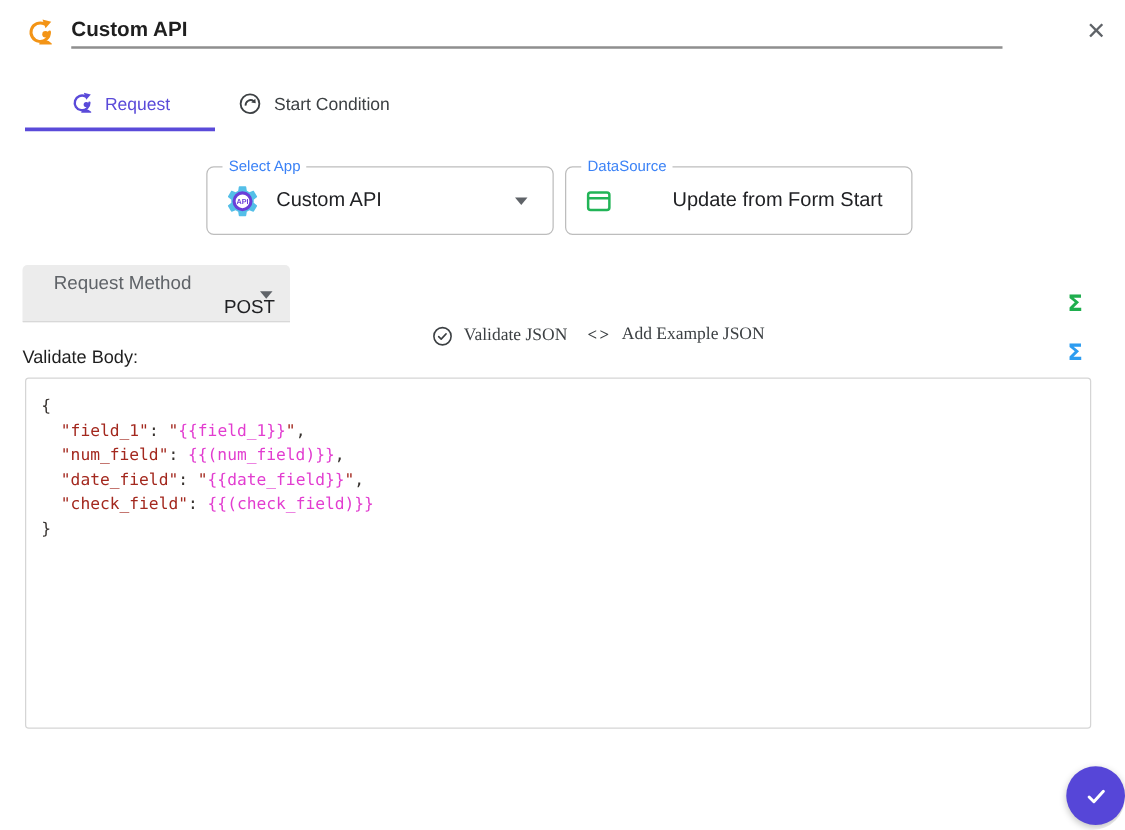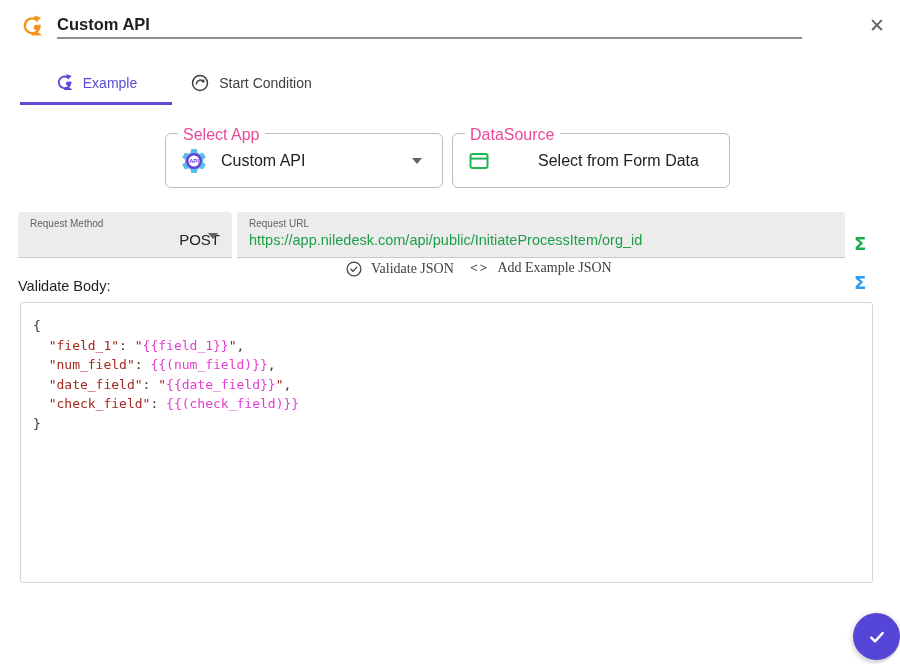--- a/index.html
+++ b/index.html
@@ -20,34 +20,34 @@
          gap:9px; font-size:14px; font-weight:500; cursor:pointer; }
   .tab-settings { left:20px; width:152px; color:#5a4ad9; }
   .tab-settings .indicator { position:absolute; left:0; right:0; bottom:-2px; height:3px; background:#5a4ad9; }
   .tab-start { left:178px; width:146px; color:#3c4043; }
   .tab svg { flex:0 0 auto; }
 
   
   .outlined { position:absolute; top:133px; height:55px; width:278px; border:1px solid #bdbdbd;
               border-radius:6px; display:flex; align-items:center; }
   .outlined .legend { position:absolute; top:-8px; left:12px; background:#fff; padding:0 5px;
-                      font-size:16px; color:#ec4899; }
+                      font-size:12px; color:#3b82f6; }
   .box-app { left:165px; }
   .box-ds  { left:452px;gap:37px; }
   .outlined .val { font-size:16px; color:#202124; }
   .caret { width:0; height:0; border-left:5px solid transparent; border-right:5px solid transparent;
            border-top:6px solid #5f6368; }
   .box-app .caret { position:absolute; right:20px; top:24px; }
   .gear-wrap { margin:0 12px 0 13px; width:30px; height:30px; }
   .ds-icon { margin:0 10px 0 14px; width:24px; height:24px; color:#22b457; }
 
   
   .filled { position:absolute; top:212px; height:46px; background:#ececec; border-radius:4px 4px 0 0;
             border-bottom:1px solid #c9c9c9; padding:6px 12px 0 12px; }
-  .filled .flabel { font-size:10px; color:#5f6368; display:block; }
+  .filled .flabel { font-size:15px; color:#5f6368; display:block;margin-left:13px; }
   .field-method { left:18px; width:214px; }
   .field-method .fval { font-size:15px; color:#202124; margin-top:2px;text-align:right; }
   .field-method .caret { position:absolute; right:14px; top:21px; }
   .field-url { left:237px; width:608px; }
   .field-url .fval { font-size:14.5px; color:#1d9e47; margin-top:3px; white-space:nowrap; }
   .sigma { position:absolute; font-size:18px; font-weight:700; font-family:"DejaVu Sans", sans-serif; cursor:pointer; }
   .sigma-url { left:854px; top:233px; color:#1fae4e; }
   .sigma-body { left:854px; top:272px; color:#2d9cf0; }
 
   
@@ -89,21 +89,21 @@
   </div>
   <button class="close-btn">✕</button>
 
   <div class="tab tab-settings">
     <svg viewBox="0 0 24 24" width="19" height="19">
       <path d="M15.6 5.2 A7.4 7.4 0 1 0 19.6 11.6" fill="none" stroke="currentColor" stroke-width="2.4" stroke-linecap="round"></path>
       <path d="M14.0 1.6 L21.0 3.4 L16.4 8.6 Z" fill="currentColor"></path>
       <circle cx="16.4" cy="13.4" r="2.6" fill="currentColor"></circle>
       <path d="M11.4 20.8 q5.0 -5.4 10.0 0 l0 0.8 -10.0 0 z" fill="currentColor"></path>
     </svg>
-    <span>Example</span>
+    <span>Request</span>
     <span class="indicator"></span>
   </div>
   <div class="tab tab-start">
     <svg viewBox="0 0 24 24" width="20" height="20">
       <circle cx="12" cy="12" r="9" fill="none" stroke="currentColor" stroke-width="1.8"></circle>
       <path d="M7.8 13.8 A4.8 4.8 0 0 1 15.6 9.6" fill="none" stroke="currentColor" stroke-width="1.8"></path>
       <path d="M17.1 7.2 l0.4 4.4 -4.3 -0.9 z" fill="currentColor"></path>
     </svg>
     <span>Start Condition</span>
   </div>
@@ -122,31 +122,27 @@
   </div>
 
   <div class="outlined box-ds">
     <span class="legend">DataSource</span>
     <span class="ds-icon">
       <svg viewBox="0 0 24 24" width="24" height="24">
         <rect x="3.5" y="5" width="17" height="14" rx="2" fill="none" stroke="currentColor" stroke-width="2"></rect>
         <line x1="3.5" y1="9.6" x2="20.5" y2="9.6" stroke="currentColor" stroke-width="2"></line>
       </svg>
     </span>
-    <span class="val">Select from Form Data</span>
+    <span class="val">Update from Form Start</span>
   </div>
 
   <div class="filled field-method">
     <span class="flabel">Request Method</span>
     <div class="fval">POST</div>
     <span class="caret"></span>
-  </div>
-  <div class="filled field-url">
-    <span class="flabel">Request URL</span>
-    <div class="fval">https://app.niledesk.com/api/public/InitiateProcessItem/org_id</div>
   </div>
   <span class="sigma sigma-url">Σ</span>
 
   <span class="rb-label">Validate Body:</span>
   <button class="rb-btn btn-validate">
     <svg viewBox="0 0 24 24" width="18" height="18">
       <circle cx="12" cy="12" r="9.2" fill="none" stroke="#3c4043" stroke-width="1.7"></circle>
       <path d="M7.9 12.4 l2.7 2.7 5.2 -5.6" fill="none" stroke="#3c4043" stroke-width="1.7" stroke-linecap="round" stroke-linejoin="round"></path>
     </svg>
     <span>Validate JSON</span>

